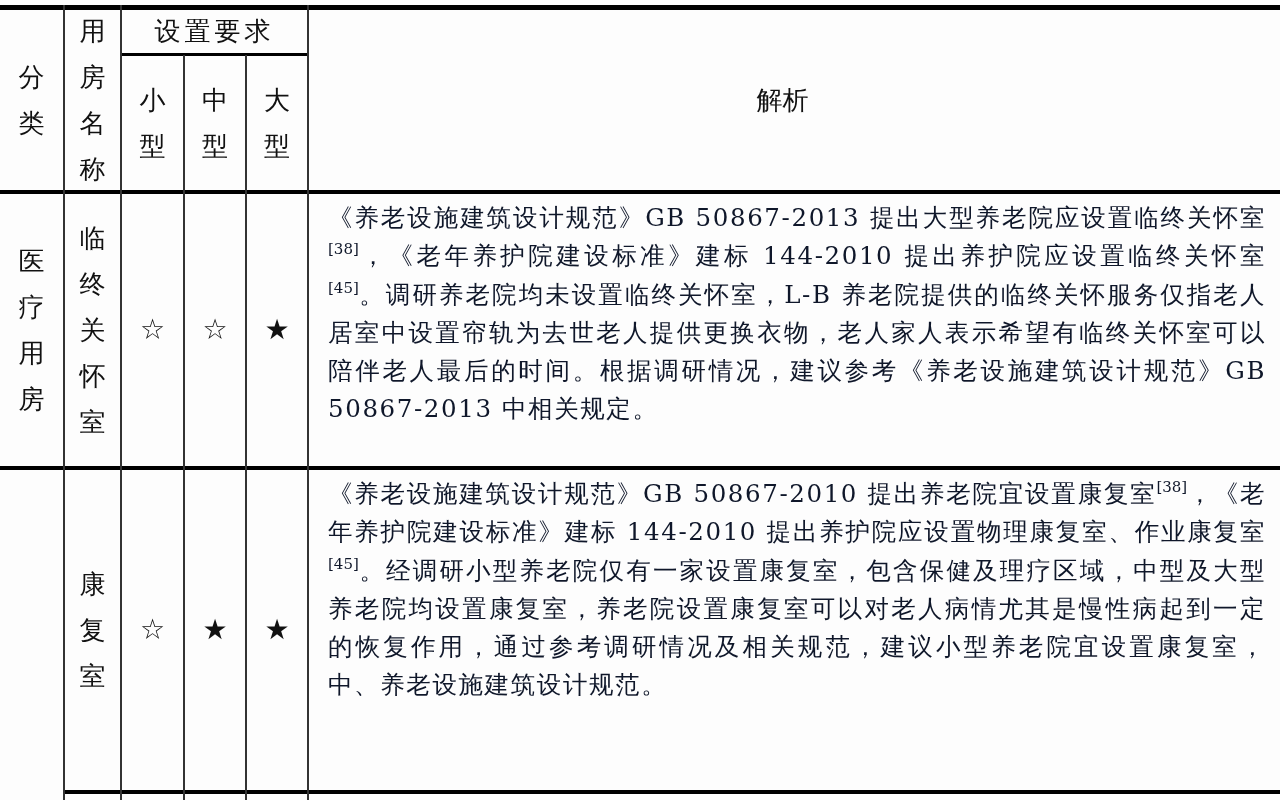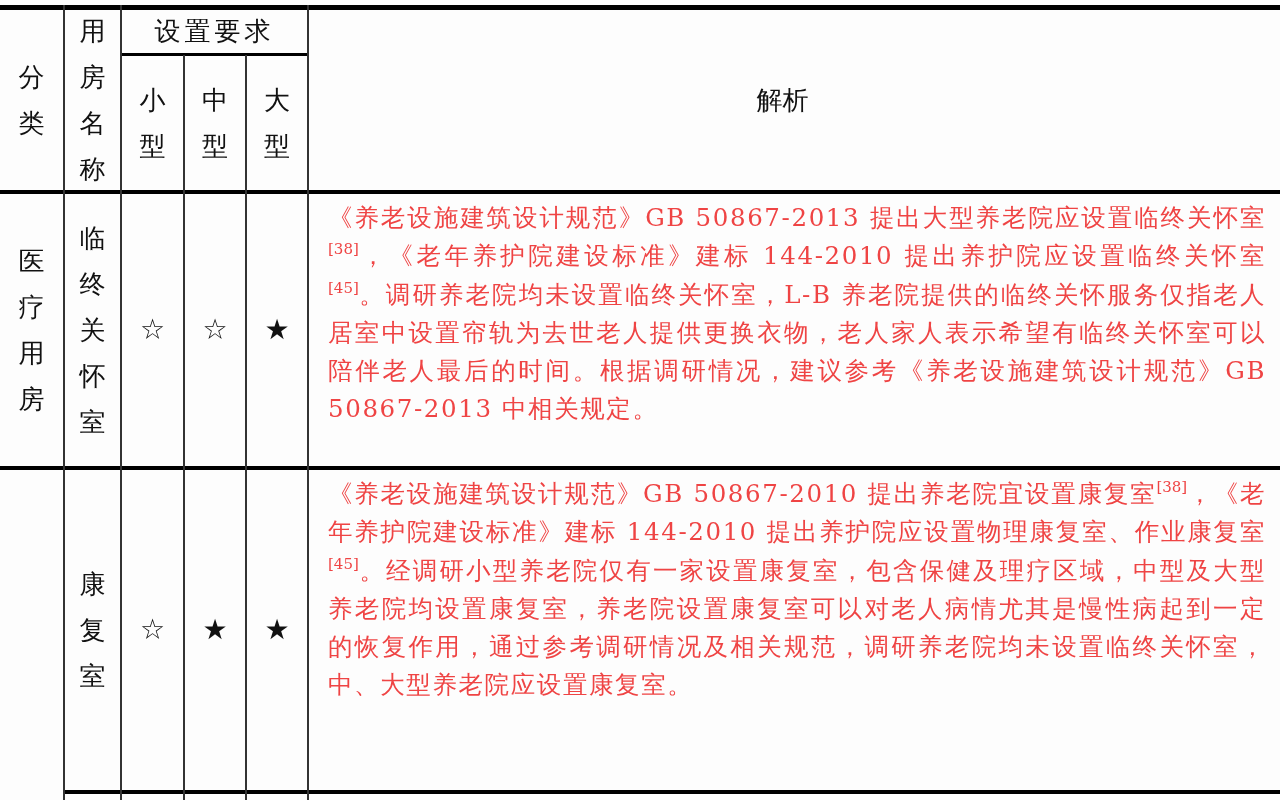--- a/index.html
+++ b/index.html
@@ -49,21 +49,21 @@
     }
     .analysis {
       position: absolute;
       left: 328px;
       width: 938px;
       font-size: 24.5px;
       line-height: 38.3px;
       text-align: justify;
       text-align-last: left;
       letter-spacing: 1.6px;
-      color: #ef4444;
+      color: #0f172a;
     }
     .analysis sup {
       font-size: 15px;
       line-height: 0;
       vertical-align: 10px;
       letter-spacing: 0;
     }
   </style>
 </head>
 <body>
@@ -166,16 +166,16 @@
     </div>
     <div class="cell" style="left:122px; top:470px; width:61px; height:320px;">
       <span class="star">☆</span>
     </div>
     <div class="cell" style="left:185px; top:470px; width:60px; height:320px;">
       <span class="star">★</span>
     </div>
     <div class="cell" style="left:247px; top:470px; width:60px; height:320px;">
       <span class="star">★</span>
     </div>
-    <div class="analysis" style="top:475px;"><span>《养老设施建筑设计规范》GB 50867-2010 提出养老院宜设置康复室</span><sup>[38]</sup><span>，《老年养护院建设标准》建标 144-2010 提出养护院应设置物理康复室、作业康复室</span><sup>[45]</sup><span>。经调研小型养老院仅有一家设置康复室，包含保健及理疗区域，中型及大型养老院均设置康复室，养老院设置康复室可以对老人病情尤其是慢性病起到一定的恢复作用，通过参考调研情况及相关规范，调研养老院均未设置临终关怀室，中、大型养老院应设置康复室。</span></div>
+    <div class="analysis" style="top:475px;"><span>《养老设施建筑设计规范》GB 50867-2010 提出养老院宜设置康复室</span><sup>[38]</sup><span>，《老年养护院建设标准》建标 144-2010 提出养护院应设置物理康复室、作业康复室</span><sup>[45]</sup><span>。经调研小型养老院仅有一家设置康复室，包含保健及理疗区域，中型及大型养老院均设置康复室，养老院设置康复室可以对老人病情尤其是慢性病起到一定的恢复作用，通过参考调研情况及相关规范，建议小型养老院宜设置康复室，中、养老设施建筑设计规范。</span></div>
   </div>
 
 </div>
 
 </body></html>

